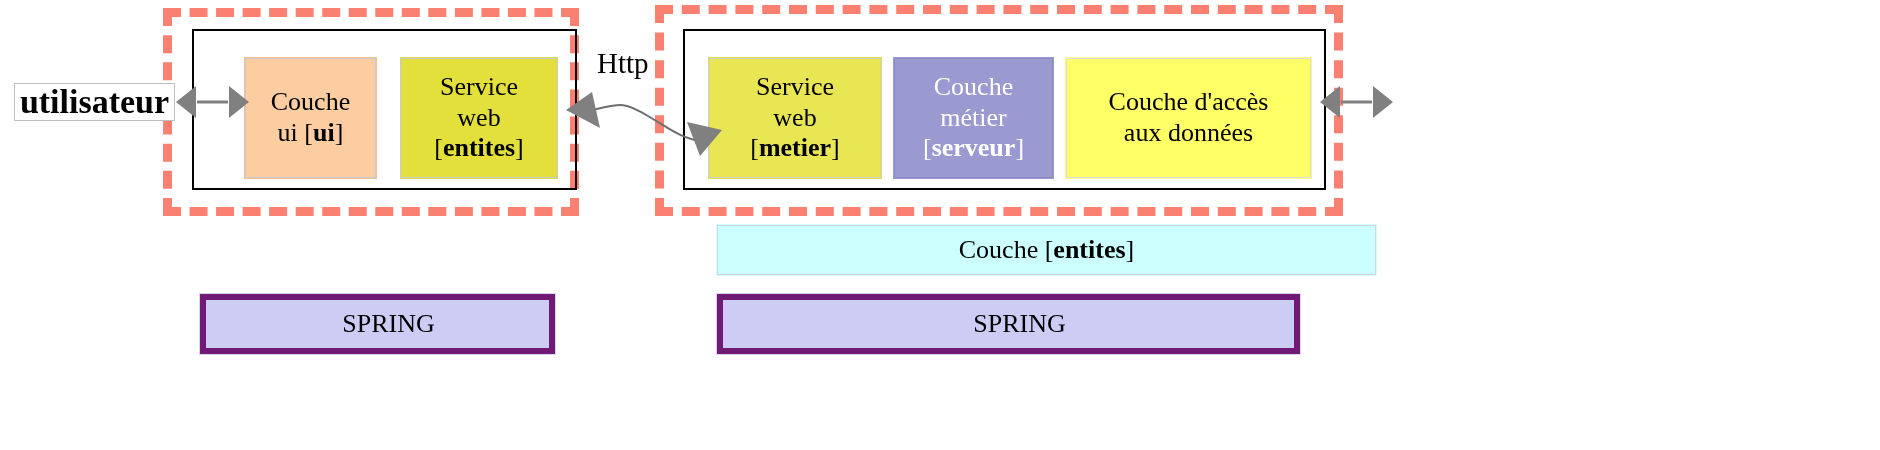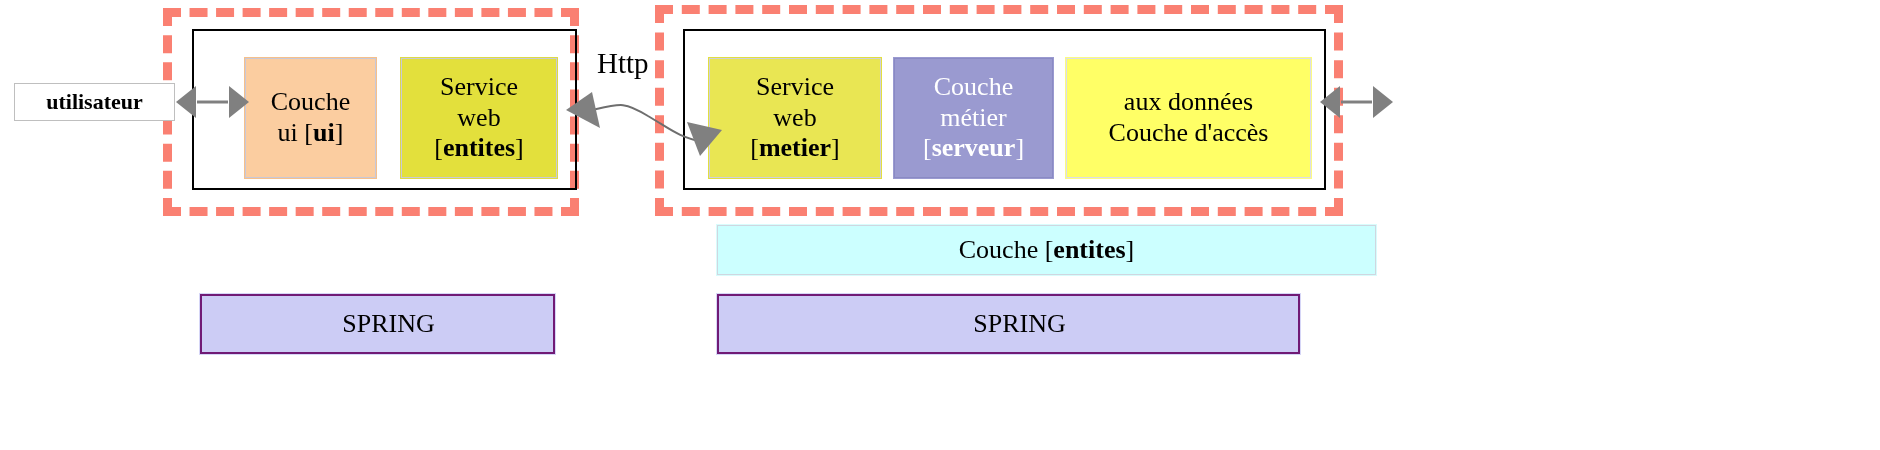--- a/index.html
+++ b/index.html
@@ -20,21 +20,21 @@
   .abs { position: absolute; box-sizing: border-box; }
 
   
   .actor-box {
     border: 1px solid #bfbfbf;
     background: #ffffff;
     display: flex;
     align-items: center;
     justify-content: center;
     font-weight: bold;
-    font-size: 22px;
+    font-size: 34px;
     color: #000000;
     white-space: nowrap;
     padding: 0 6px;
   }
 
   
   .dashed-region {
     border: 9px dashed #fa8072;
     background: transparent;
   }
@@ -70,21 +70,21 @@
   .lb-client .inner { border: 1px solid #c9c9d6; }
   .lb-serveur { background: #e9e653; border: 1px solid #e2df3f; }
   .lb-serveur .inner { border: 1px solid #cfcfdc; }
   .lb-metier  { background: #9a9ad0; border: 1px solid #9a9ad0; color: #ffffff; }
   .lb-metier .inner { border: 1px solid #8a8ac4; }
   .lb-dao     { background: #ffff66; border: 1px solid #fbfb83; }
   .lb-dao .inner { border: 1px solid #dcdce8; }
   .lb-entites { background: #ccffff; border: 1px solid #d8fcfc; }
   .lb-entites .inner { border: 1px solid #cfd7e0; }
   .lb-spring  { background: #ccccf5; border: 1px solid #d6d6f7; }
-  .lb-spring .inner { border: 2px solid #701a75; padding-left: 22px; }
+  .lb-spring .inner { border: 6px solid #701a75; padding-left: 22px; }
 
   .txt-bold { font-weight: bold; }
 
   .http-label {
     font-size: 29px;
     color: #000000;
     white-space: nowrap;
   }
 
   svg.overlay {
@@ -150,22 +150,22 @@
         <div>Couche</div>
         <div>métier</div>
         <div><span>[</span><span class="txt-bold">serveur</span><span>]</span></div>
       </div>
     </div>
   </div>
 
   <div class="abs layer-box lb-dao" style="left:1065px; top:57px; width:247px; height:122px;">
     <div class="inner">
       <div>
+        <div>Couche d'accès</div>
         <div>aux données</div>
-        <div>Couche d'accès</div>
       </div>
     </div>
   </div>
 
   <div class="abs layer-box lb-entites" style="left:716px; top:224px; width:661px; height:52px;">
     <div class="inner">
       <div><span>Couche [</span><span class="txt-bold">entites</span><span>]</span></div>
     </div>
   </div>
 

